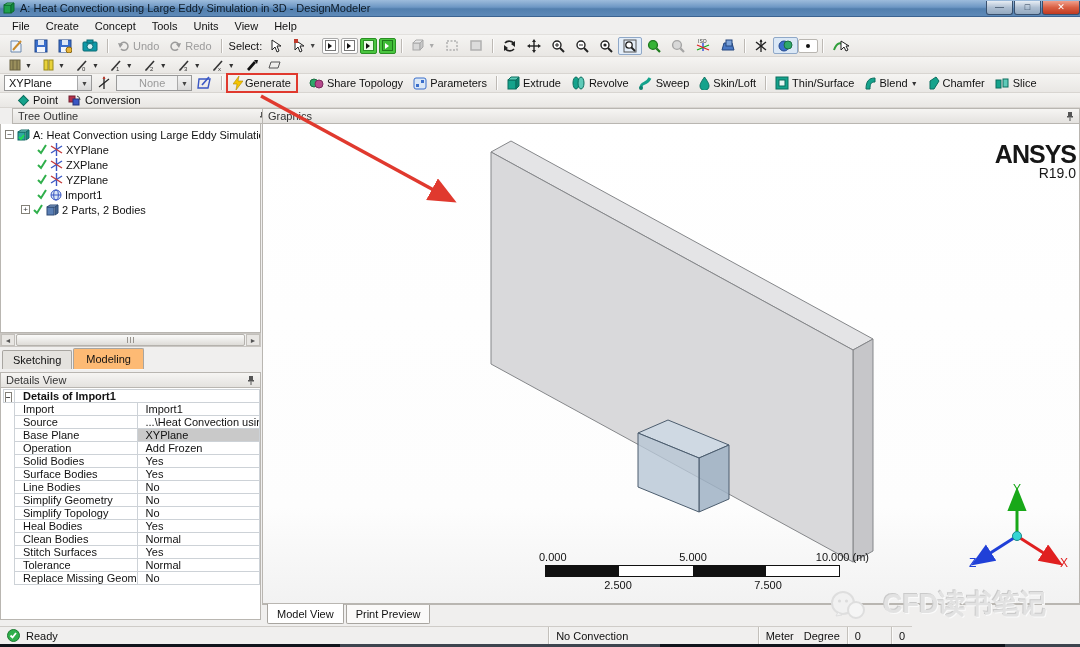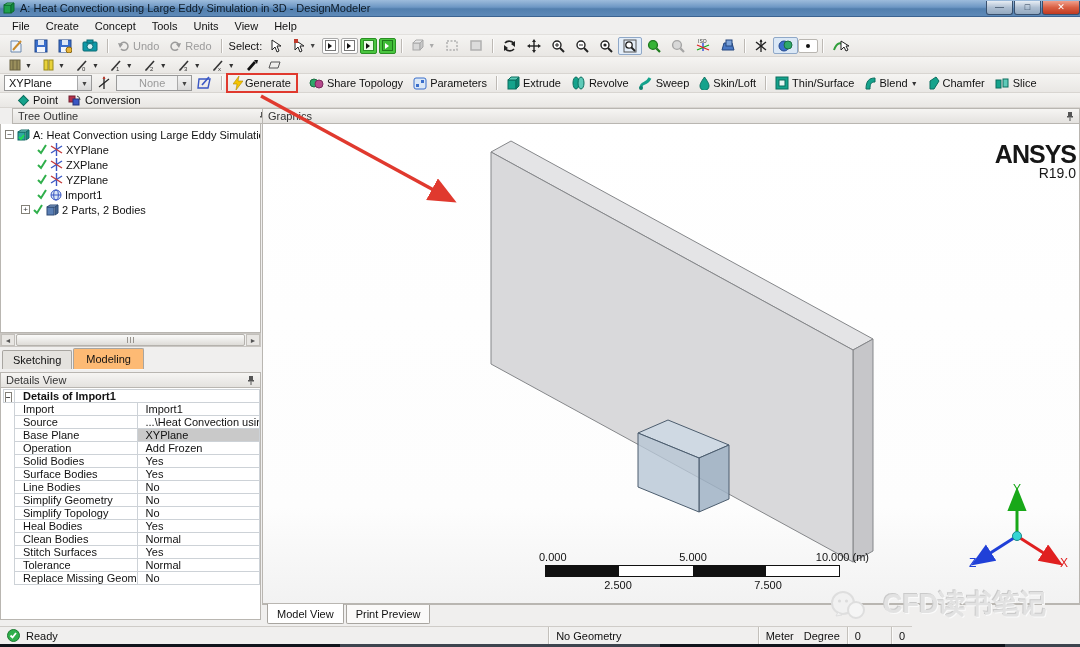--- a/index.html
+++ b/index.html
@@ -816,21 +816,21 @@
   <div class="scell" style="border-left:none;box-shadow:none;width:640px">
     <span class="ic" style="margin-right:6px">
         <svg width="13" height="13" viewBox="0 0 13 13">
           <circle cx="6.5" cy="6.5" r="6" fill="#2faf4b" stroke="#1d7a32"></circle>
           <path d="M3.5 6.5l2 2 3.5-4.5" stroke="#fff" stroke-width="1.8" fill="none"></path>
         </svg>
       </span>
     <span>Ready</span>
   </div>
   <div class="scell" style="width:243px">
-      <span>No Geometry</span>
+      <span>No Convection</span>
     </div>
   <div class="scell" style="width:100px;gap:10px">
     <span>Meter</span>
     <span>Degree</span>
   </div>
   <div class="scell" style="width:49px">
       <span>0</span>
     </div>
   <div class="scell" style="flex:1">
       <span>0</span>

